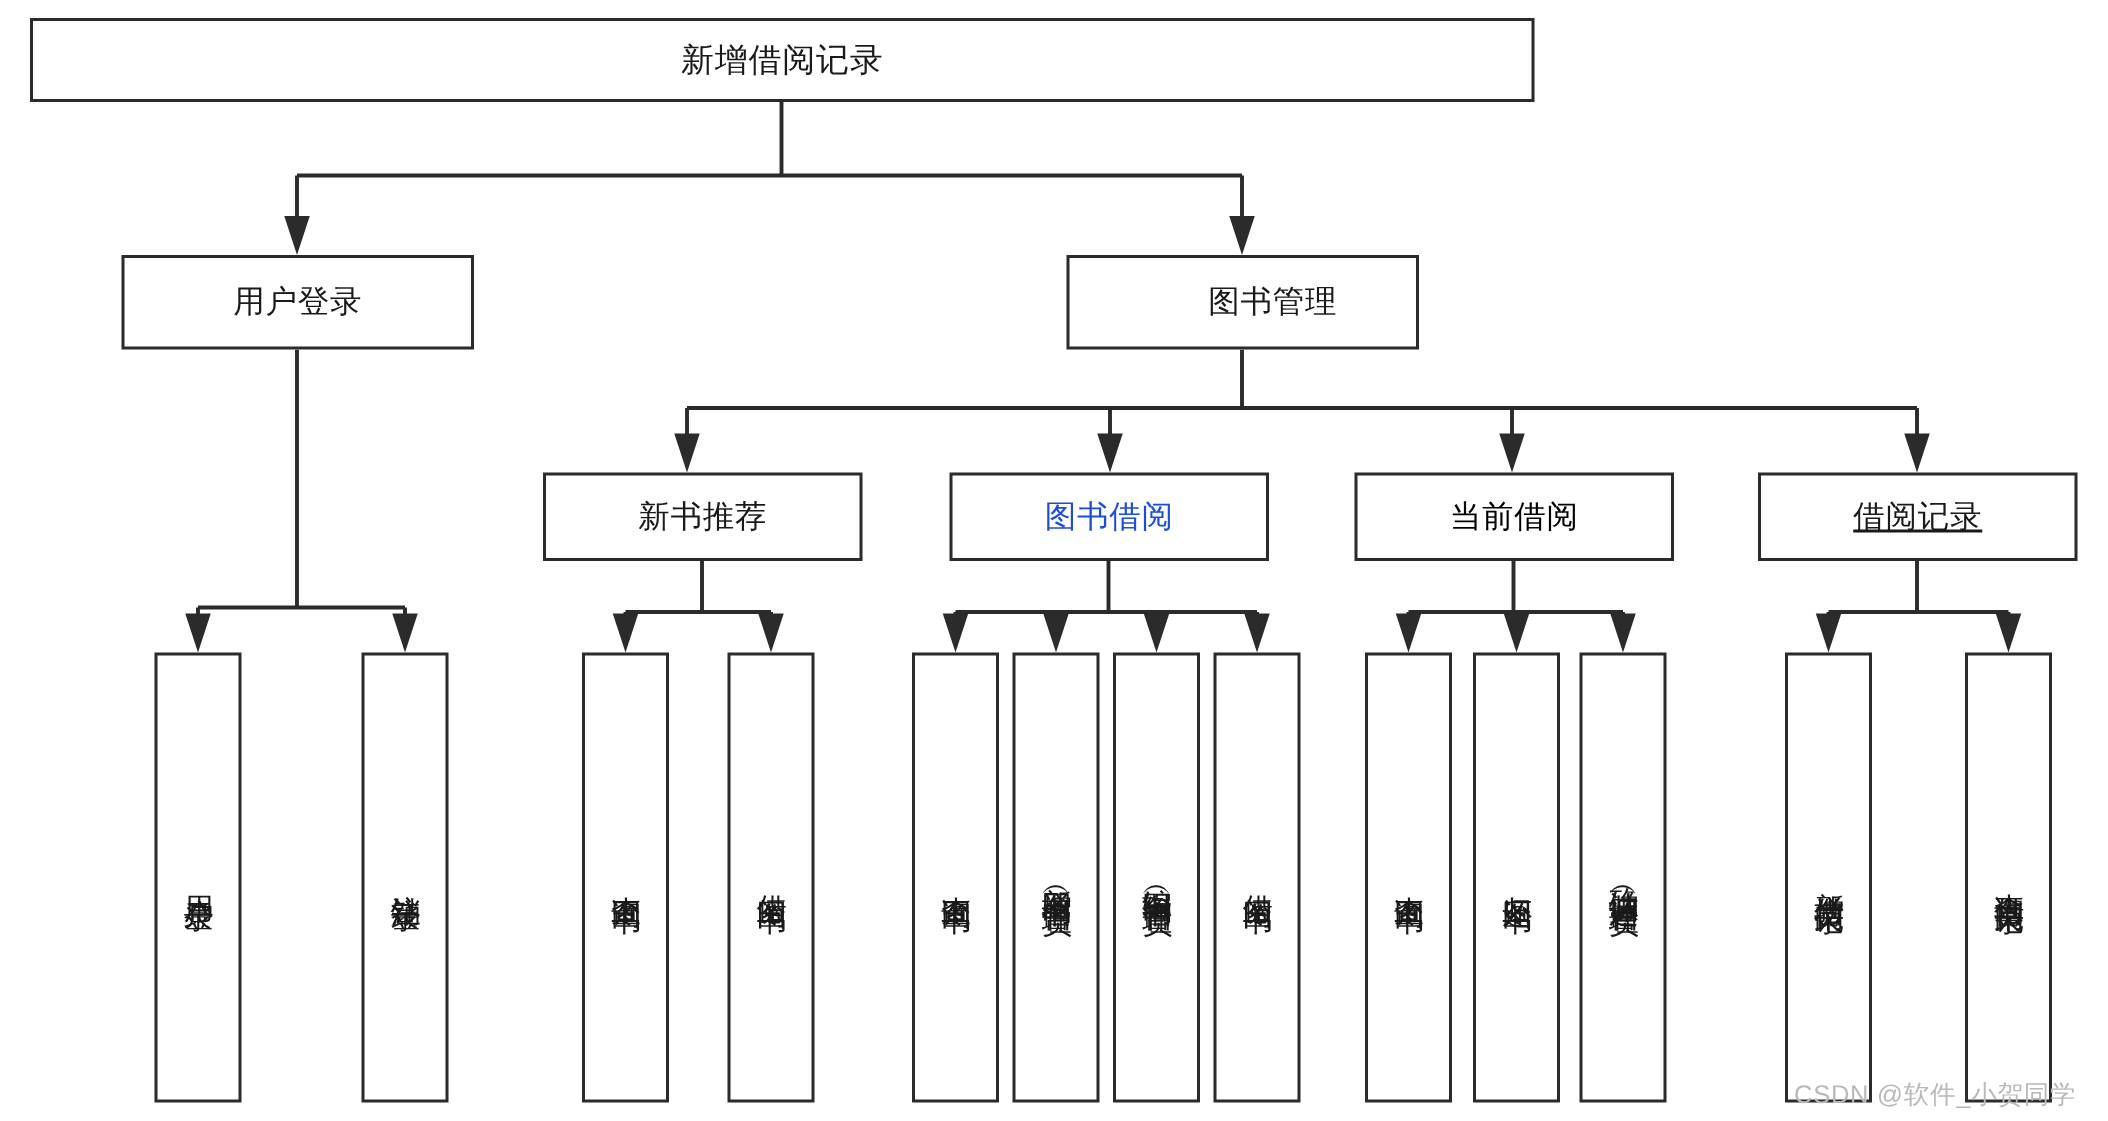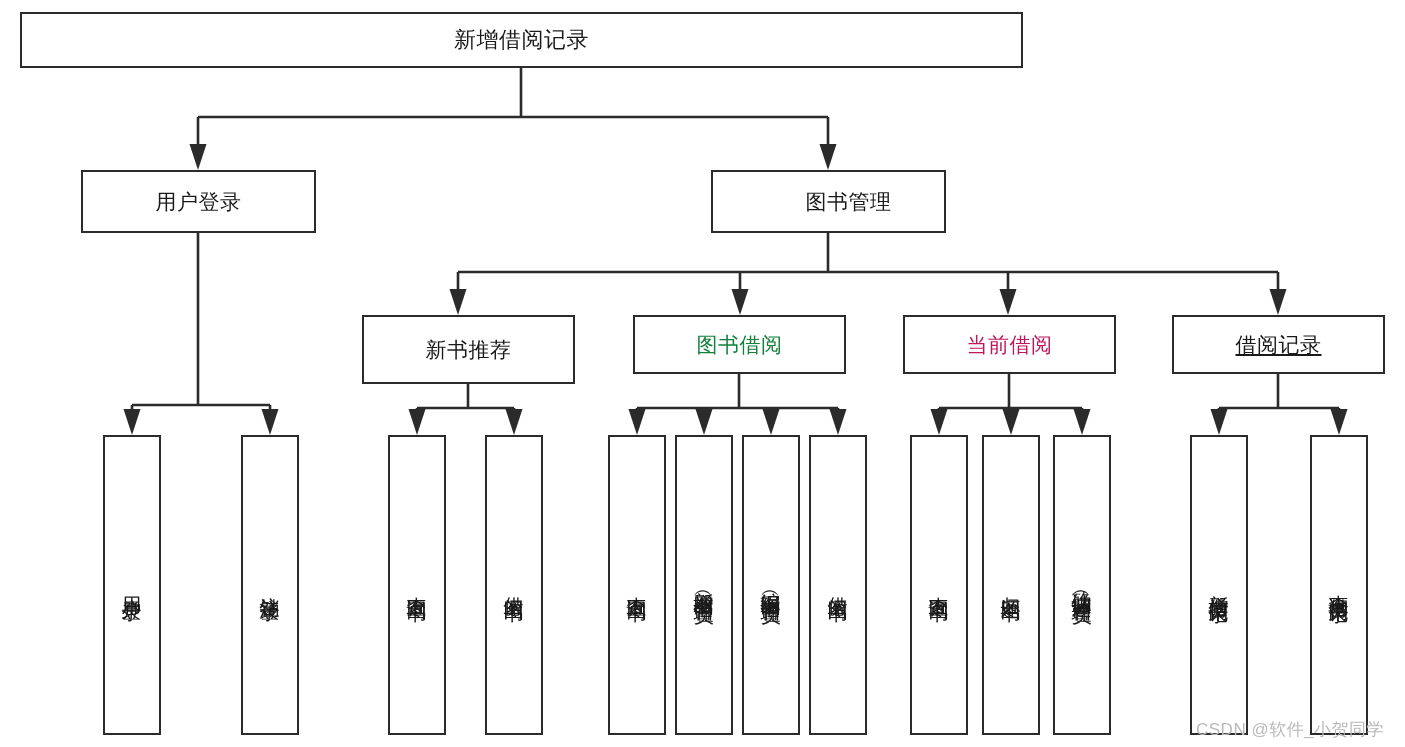--- a/index.html
+++ b/index.html
@@ -134,28 +134,28 @@
   <div id="node-layer">
       <div class="node horizontal root" style="left: 20px; top: 12px; width: 1003px; height: 56px; border-color: rgb(43, 43, 43); background: rgb(255, 255, 255);">
         <span class="node-label" style="color: rgb(26, 26, 26);">新增借阅记录</span>
       </div>
       <div class="node horizontal level2" style="left: 81px; top: 170px; width: 235px; height: 63px; border-color: rgb(43, 43, 43); background: rgb(255, 255, 255);">
         <span class="node-label" style="color: rgb(26, 26, 26);">用户登录</span>
       </div>
       <div class="node horizontal level2" style="left: 711px; top: 170px; width: 235px; height: 63px; border-color: rgb(43, 43, 43); background: rgb(255, 255, 255);">
         <span class="node-label" style="color: rgb(26, 26, 26); margin-left: 40px;">图书管理</span>
       </div>
-      <div class="node horizontal level3" style="left: 362px; top: 315px; width: 213px; height: 69px; border-color: rgb(43, 43, 43); background: rgb(255, 255, 255);">
+      <div class="node horizontal level3" style="left: 362px; top: 315px; width: 213px; height: 59px; border-color: rgb(43, 43, 43); background: rgb(255, 255, 255);">
         <span class="node-label" style="color: rgb(26, 26, 26);">新书推荐</span>
       </div>
       <div class="node horizontal level3" style="left: 633px; top: 315px; width: 213px; height: 59px; border-color: rgb(43, 43, 43); background: rgb(255, 255, 255);">
-        <span class="node-label" style="color: #15803d;">图书借阅</span>
+        <span class="node-label" style="color: #1d4ed8;">图书借阅</span>
       </div>
       <div class="node horizontal level3" style="left: 903px; top: 315px; width: 213px; height: 59px; border-color: rgb(43, 43, 43); background: rgb(255, 255, 255);">
-        <span class="node-label" style="color: #be185d;">当前借阅</span>
+        <span class="node-label" style="color: #000000;">当前借阅</span>
       </div>
       <div class="node horizontal level3" style="left: 1172px; top: 315px; width: 213px; height: 59px; border-color: rgb(43, 43, 43); background: rgb(255, 255, 255);">
         <span class="node-label" style="color: rgb(26, 26, 26); text-decoration: underline;">借阅记录</span>
       </div>
       <div class="node vertical leaf" style="left: 103px; top: 435px; width: 58px; height: 300px; border-color: rgb(43, 43, 43); background: rgb(255, 255, 255);">
         <span class="node-label" style="color: rgb(26, 26, 26);">用户登录</span>
       </div>
       <div class="node vertical leaf" style="left: 241px; top: 435px; width: 58px; height: 300px; border-color: rgb(43, 43, 43); background: rgb(255, 255, 255);">
         <span class="node-label" style="color: rgb(26, 26, 26);">注销登录</span>
       </div>

